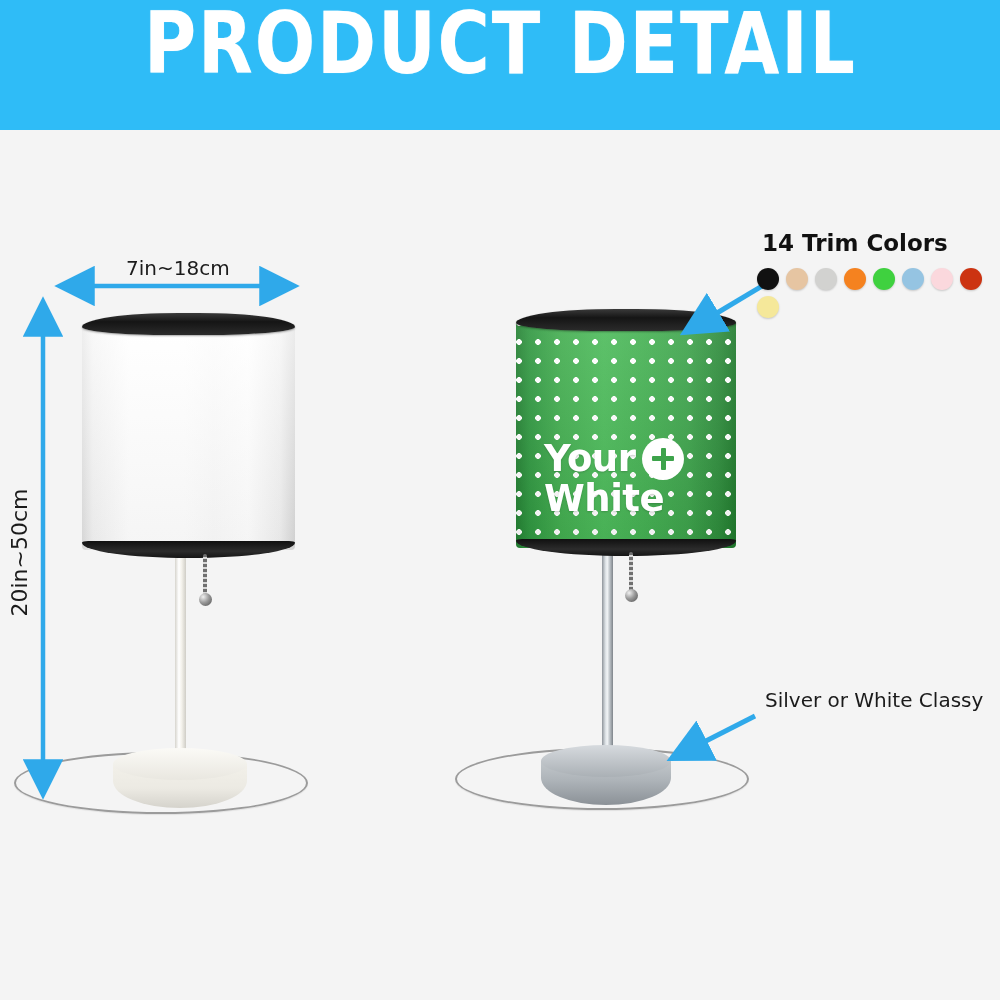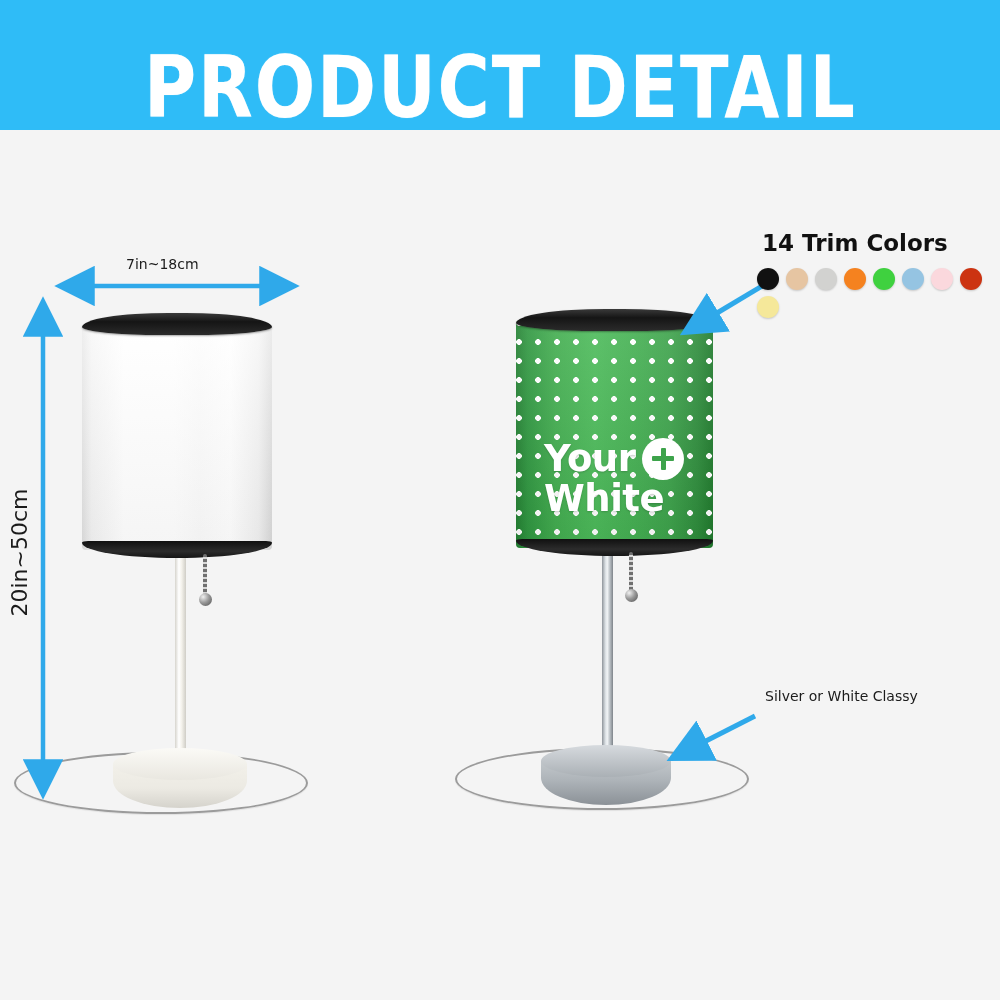--- a/index.html
+++ b/index.html
@@ -9,48 +9,48 @@
     font-family:"DejaVu Sans", sans-serif;
     overflow:hidden;
     position:relative;
   }
   #stage{position:relative;width:1000px;height:1000px;overflow:hidden;background:#f4f4f4;}
 
   
   .banner{
     position:absolute;left:0;top:0;width:1000px;height:130px;
     background:#2fbcf7;
-    display:flex;align-items:flex-end;justify-content:center;
+    display:flex;align-items:flex-start;justify-content:center;
   }
   .banner-title{
     color:#ffffff;
     font-family:"DejaVu Sans Condensed","Liberation Sans Narrow","Liberation Sans",sans-serif;
     font-weight:bold;
     font-size:86px;
     letter-spacing:2px;
     transform:scaleX(0.92);
     line-height:1;
     text-shadow:0 0 1px rgba(255,255,255,.5);
     white-space:nowrap;
   }
 
   
   .label{
     position:absolute;
     color:#1b1b1b;
     font-family:"DejaVu Sans","Liberation Sans",sans-serif;
-    font-size:14px;
+    font-size:20px;
     font-weight:500;
     white-space:nowrap;
   }
 
   
   .lamp{position:absolute;}
 
-  .shade-wrap{position:absolute;}
+  .shade-wrap{position:absolute;padding-left:23px;}
 
   .trim{
     position:absolute;left:0;width:100%;
     background:#1a1a1a;
     border-radius:50%/100%;
   }
   .trim-top{
     height:22px;top:0;
     background:linear-gradient(180deg,#3a3a3a 0%,#151515 40%,#2b2b2b 100%);
     border-radius:50% 50% 46% 46% / 70% 70% 40% 40%;

